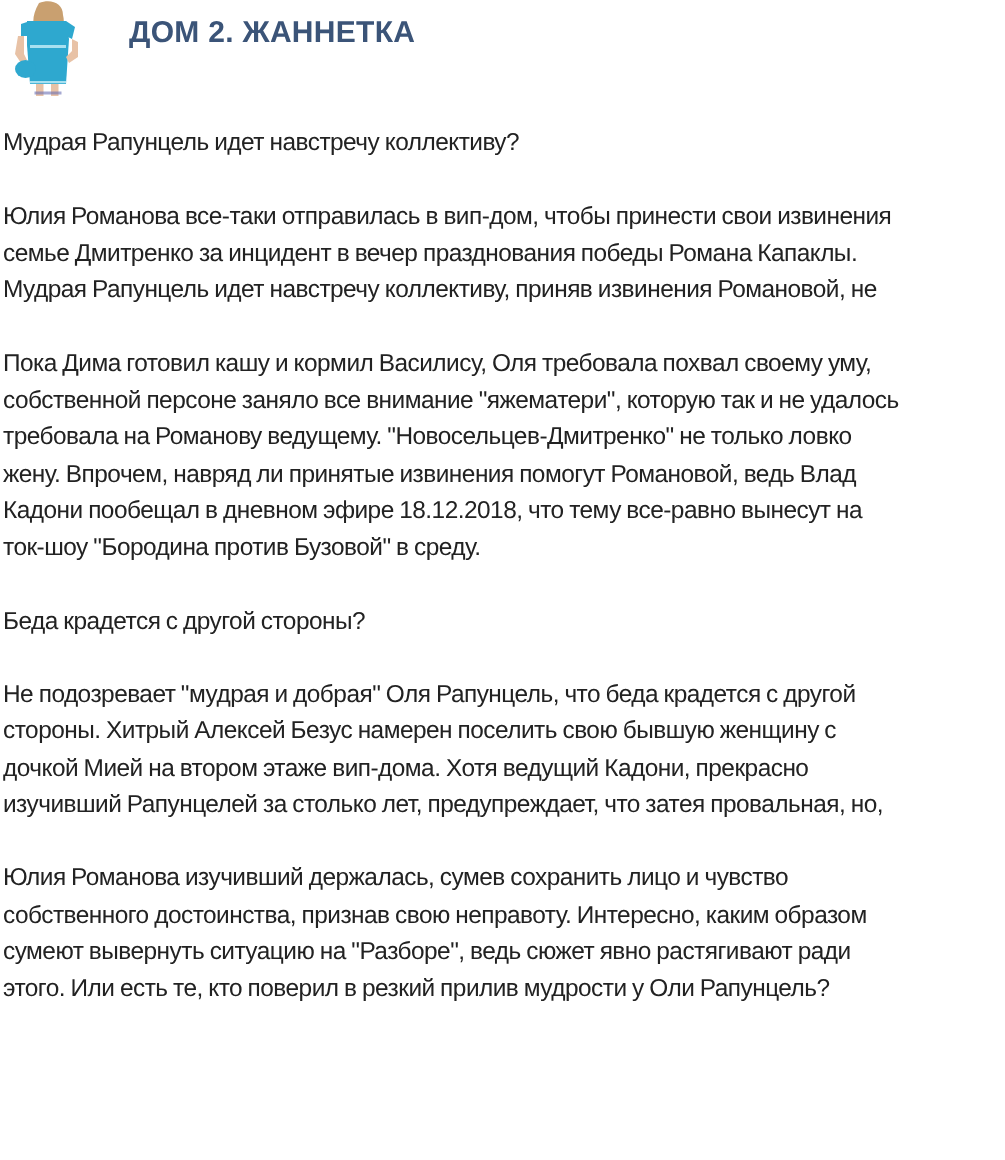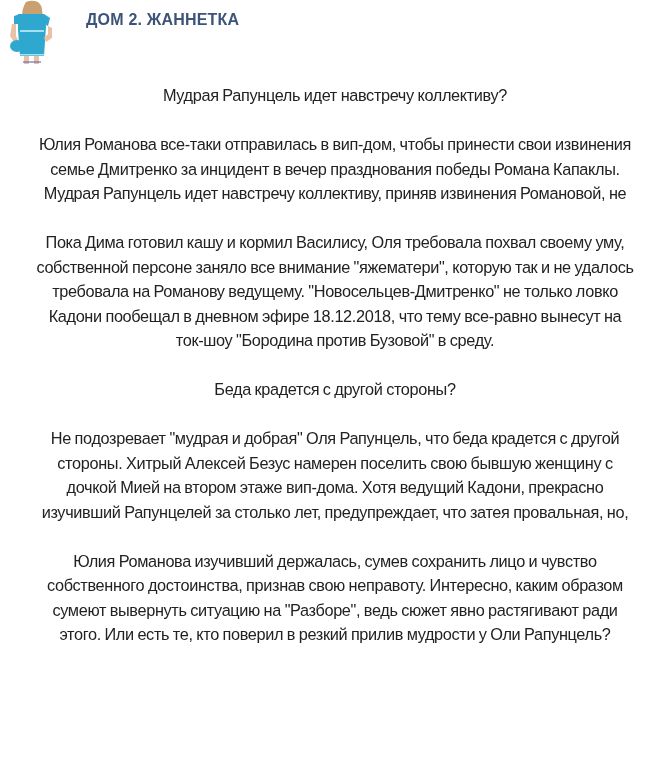--- a/index.html
+++ b/index.html
@@ -26,39 +26,38 @@
       position: absolute;
       left: 4px;
       top: 0;
       width: 56px;
       height: 66px;
     }
     .channel-title {
       position: absolute;
       left: 86px;
       top: 11px;
-      font-size: 16px;
+      font-size: 20px;
       font-weight: bold;
       color: #3b5478;
       letter-spacing: 0.2px;
     }
     .article {
       position: absolute;
       left: 2px;
       top: 83px;
       width: 666px;
       font-size: 16.3px;
       line-height: 24.5px;
       color: #222222;
       letter-spacing: -0.35px;
       word-spacing: -0.5px;
     }
     .article p {
       margin: 0 0 24.5px 0;
-      text-align: center;
     }
     .article .line {
       display: block;
       white-space: nowrap;
     }
   </style>
 </head>
 <body>
 
 <div class="header">
@@ -95,20 +94,21 @@
   </p>
   <p>
     <span class="line">Юлия Романова все-таки отправилась в вип-дом, чтобы принести свои извинения</span>
     <span class="line">семье Дмитренко за инцидент в вечер празднования победы Романа Капаклы.</span>
     <span class="line">Мудрая Рапунцель идет навстречу коллективу, приняв извинения Романовой, не</span>
   </p>
   <p>
     <span class="line">Пока Дима готовил кашу и кормил Василису, Оля требовала похвал своему уму,</span>
     <span class="line">собственной персоне заняло все внимание "яжематери", которую так и не удалось</span>
     <span class="line">требовала на Романову ведущему. "Новосельцев-Дмитренко" не только ловко</span>
+    <span class="line">жену. Впрочем, навряд ли принятые извинения помогут Романовой, ведь Влад</span>
     <span class="line">Кадони пообещал в дневном эфире 18.12.2018, что тему все-равно вынесут на</span>
     <span class="line">ток-шоу "Бородина против Бузовой" в среду.</span>
   </p>
   <p>
     <span class="line">Беда крадется с другой стороны?</span>
   </p>
   <p>
     <span class="line">Не подозревает "мудрая и добрая" Оля Рапунцель, что беда крадется с другой</span>
     <span class="line">стороны. Хитрый Алексей Безус намерен поселить свою бывшую женщину с</span>
     <span class="line">дочкой Мией на втором этаже вип-дома. Хотя ведущий Кадони, прекрасно</span>

